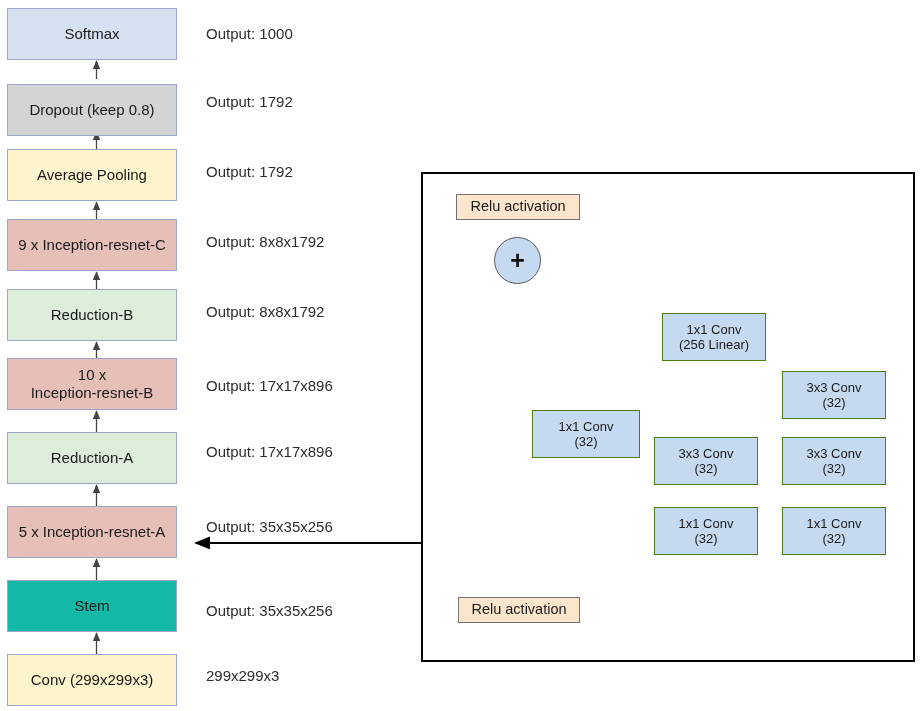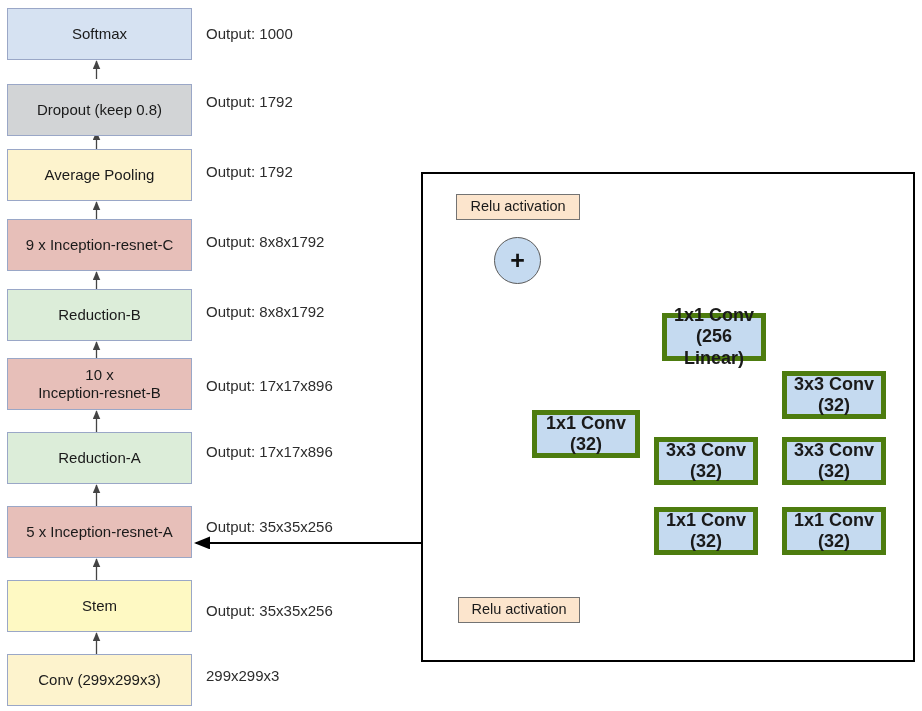--- a/index.html
+++ b/index.html
@@ -27,38 +27,37 @@
     align-items: center;
     justify-content: center;
     text-align: center;
     color: #1a1a1a;
     line-height: 1.18;
     white-space: pre-line;
   }
   
   .pipe-box {
     left: 7px;
-    width: 185px;
+    width: 170px;
     height: 52px;
     border: 1px solid #9aa7c7;
     font-size: 15px;
   }
   .c-blue   { background: #d6e2f2; }
   .c-gray   { background: #d2d4d6; border-color:#9aa7c7; }
   .c-yellow { background: #fdf3cd; text-align: right; }
   .c-red    { background: #e7bfb9; }
   .c-green  { background: #dcedd9; text-align: center; }
-  .c-purple { background: #fef9c3; }
+  .c-purple { background: #14b8a6; }
 
   
   .conv-box {
     background: #c5daf0;
-    border: 5px solid #4d7c0f;
-    font-size: 18px;
-    font-weight: bold;
+    border: 1px solid #4d7c0f;
+    font-size: 13px;
   }
   .relu-box {
     background: #fce5cd;
     border: 1px solid #737373;
     font-size: 14.5px;
   }
   .sum-circle {
     position: absolute;
     border-radius: 50%;
     background: #c5daf0;

